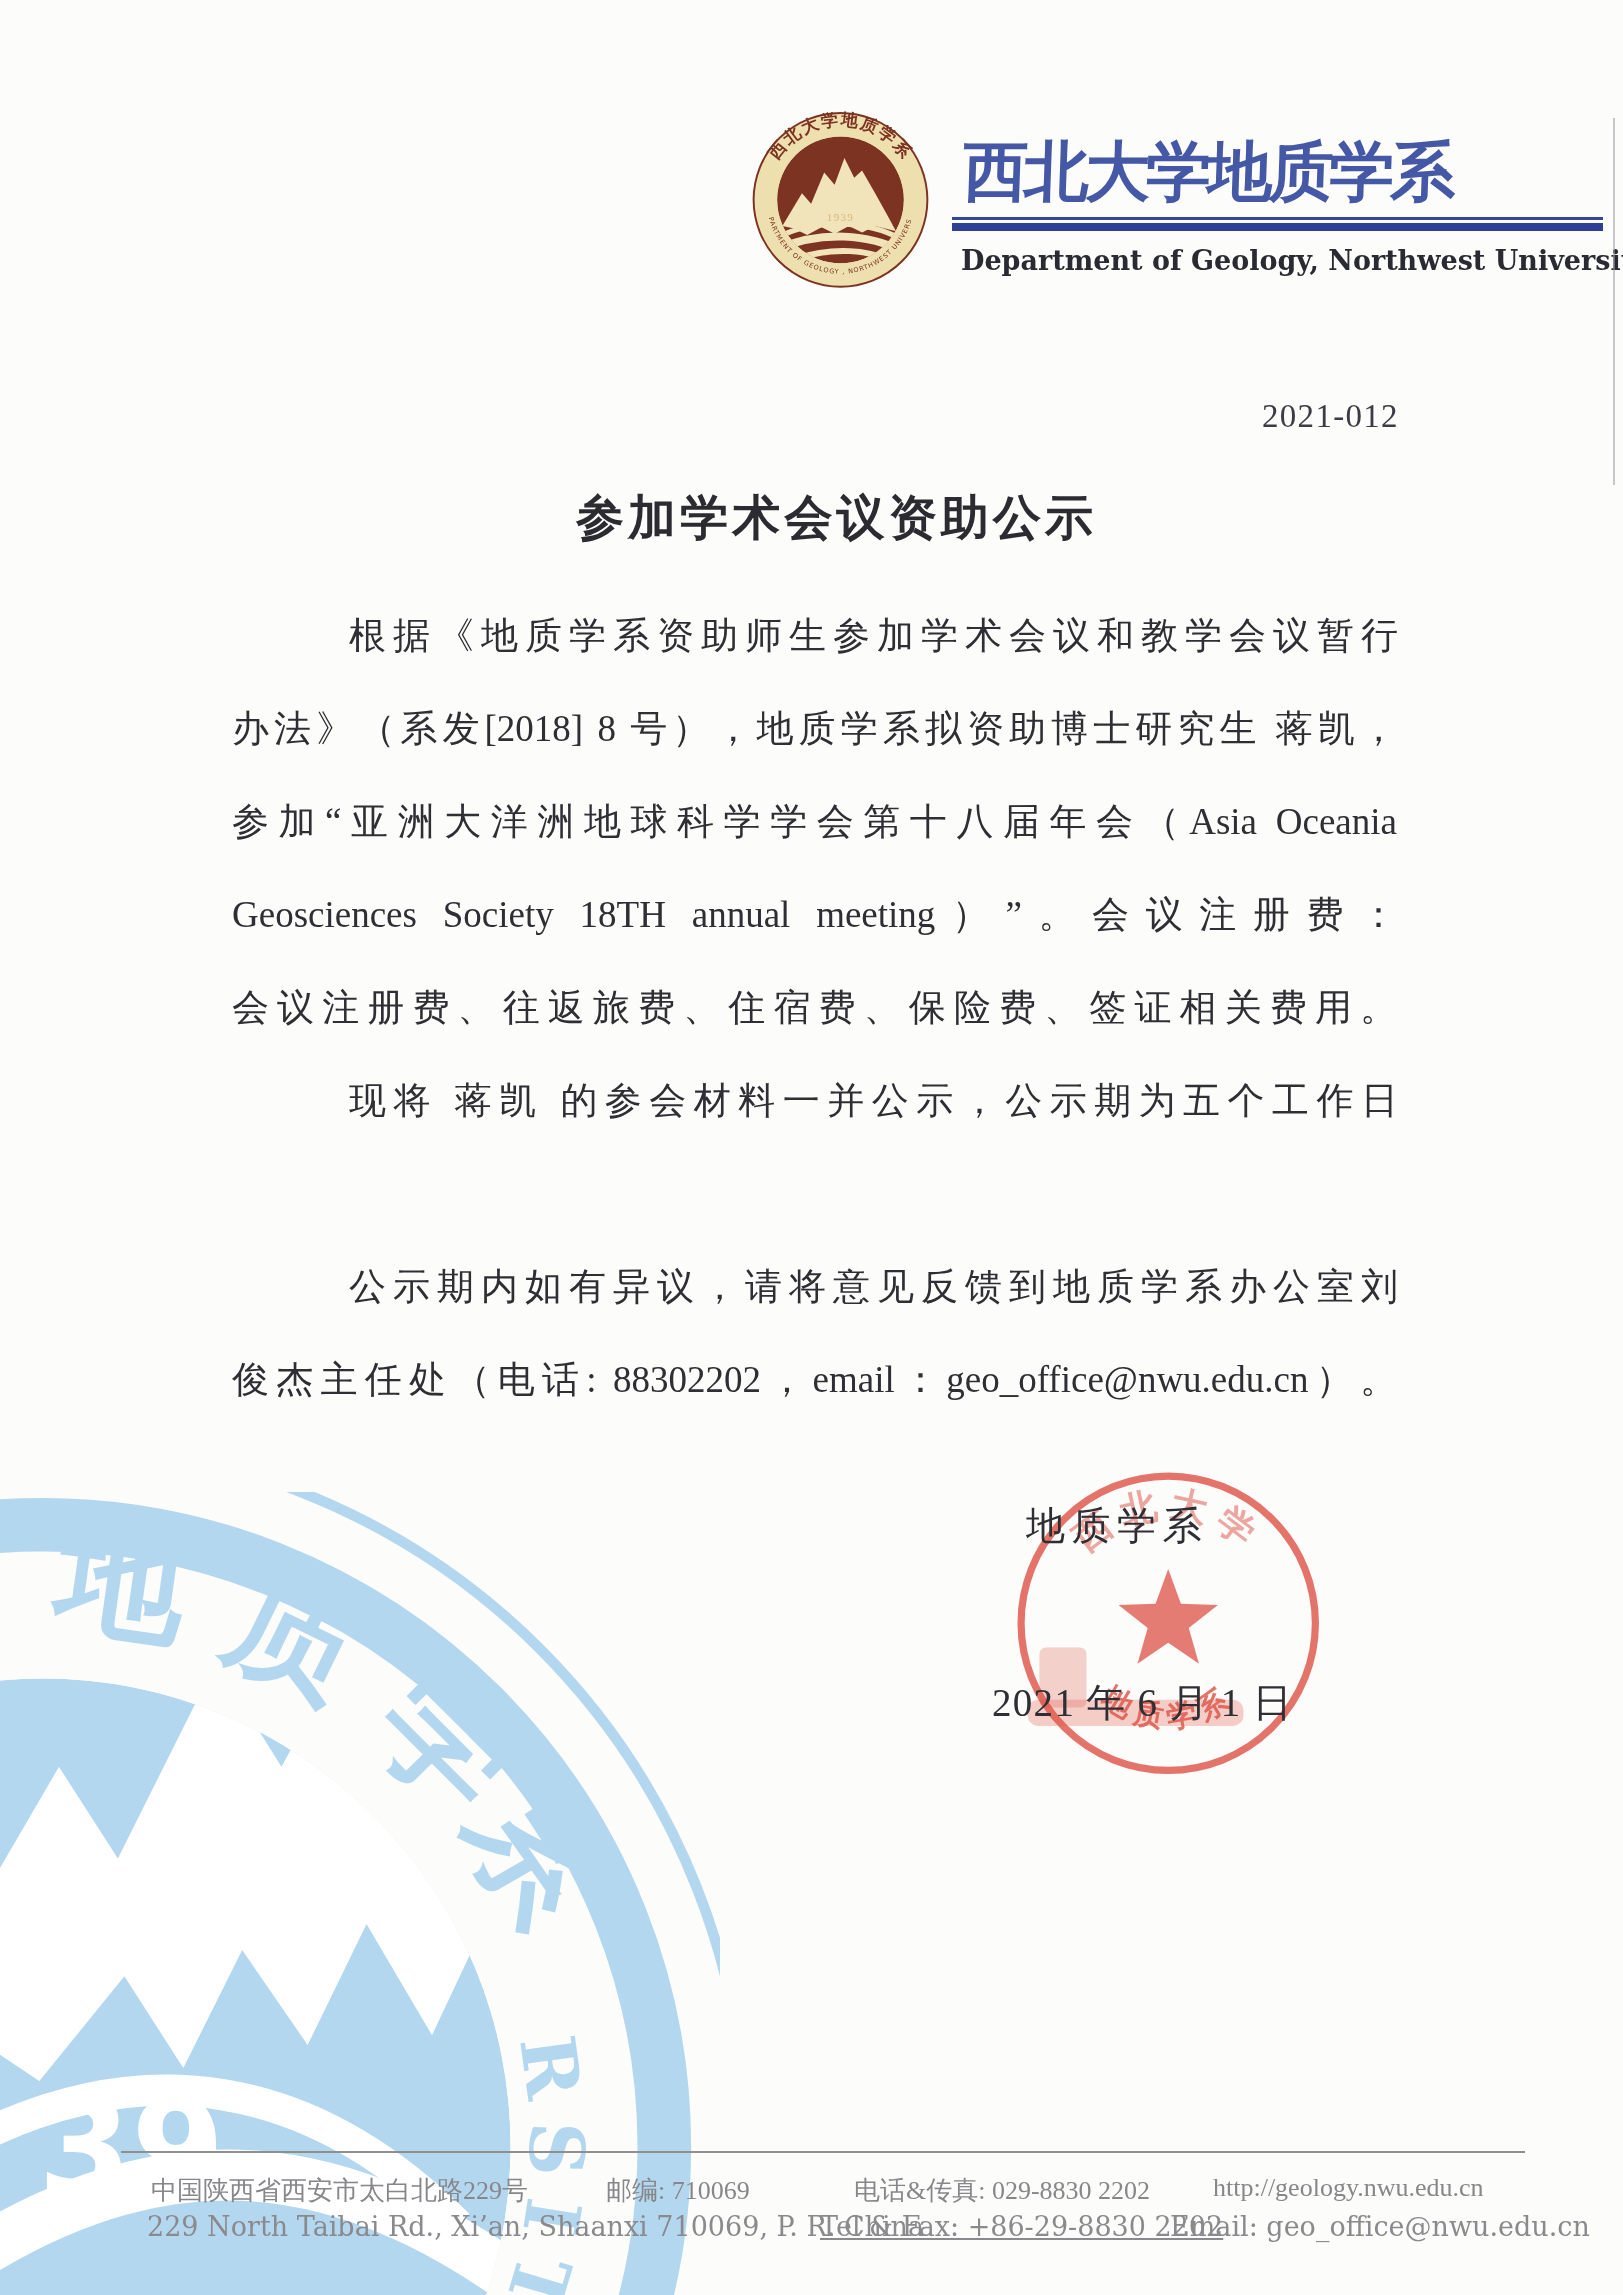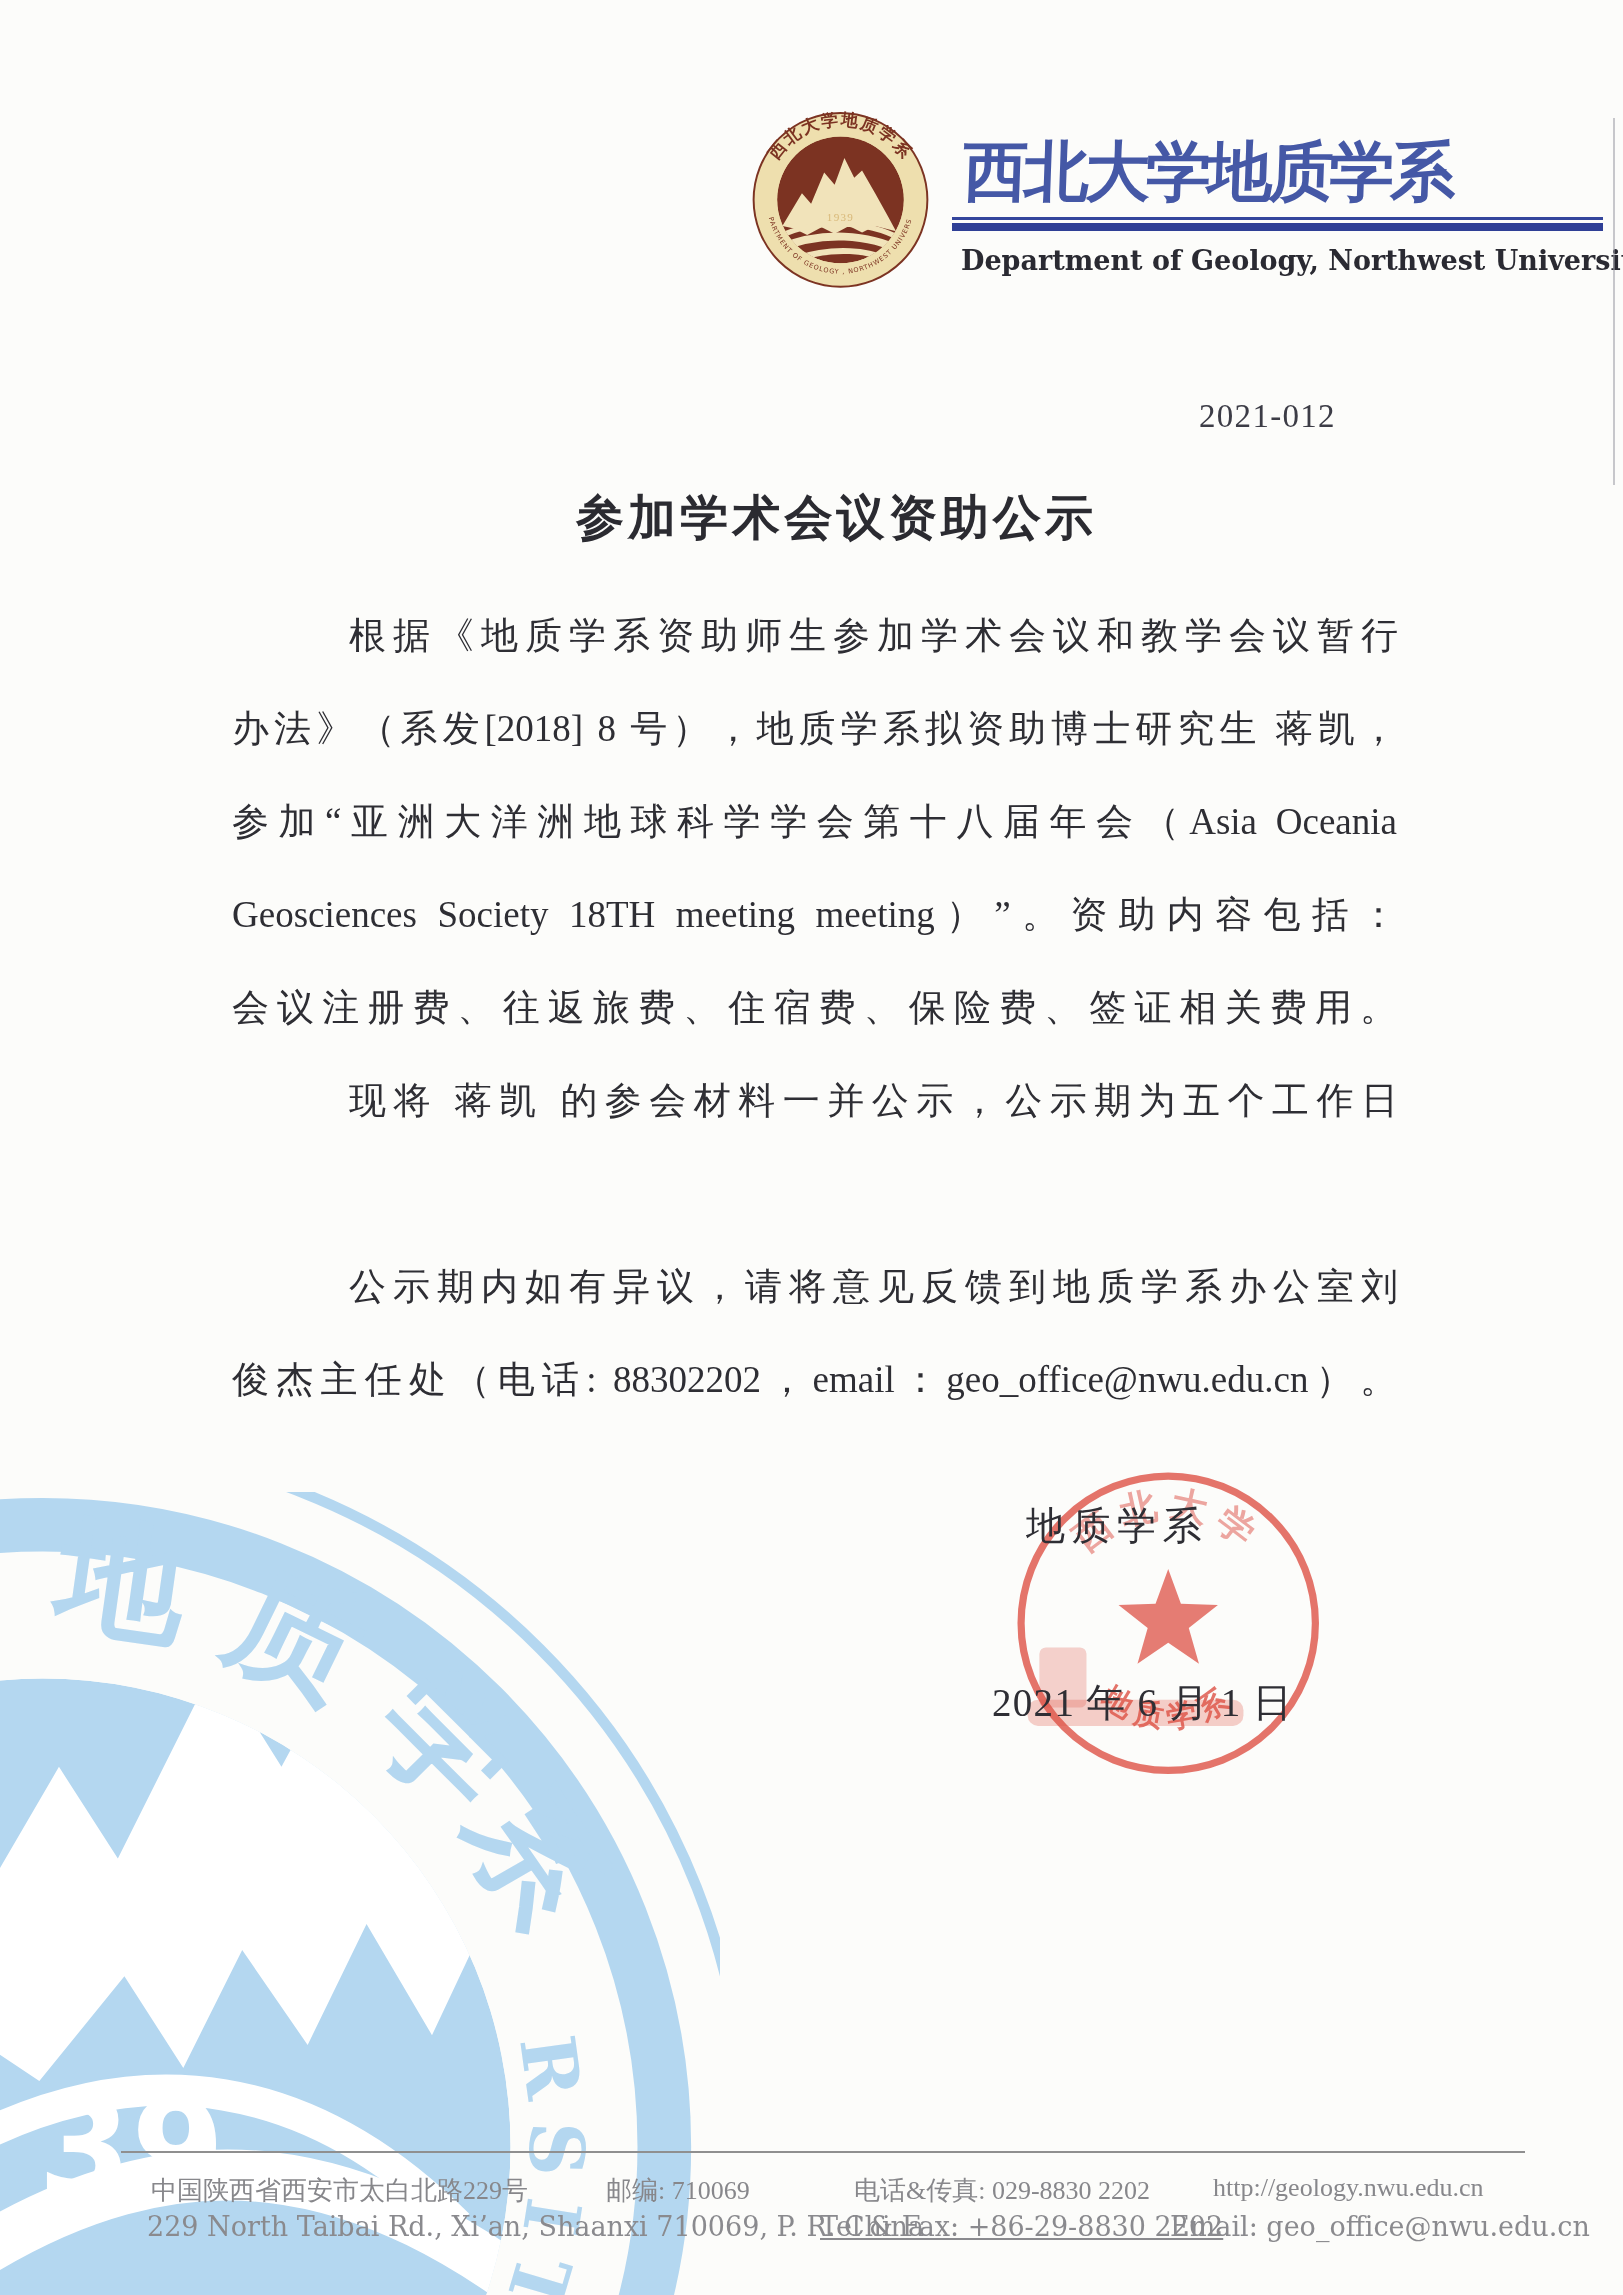--- a/index.html
+++ b/index.html
@@ -18,21 +18,21 @@
   }
   .rule-wrap{position:absolute; left:952px; top:217px; width:651px;}
   .rule-thin{height:2.6px; background:#34459c;}
   .rule-thick{height:7.9px; background:#2f3f96; margin-top:3.3px;}
   .brand-en{
     position:absolute; left:961px; top:245px;
     font-family:"DejaVu Serif",serif; font-weight:bold;
     font-size:27px; color:#2a2a32; white-space:nowrap;
   }
   .doc-number{
-    position:absolute; left:1199px; top:398px;
+    position:absolute; left:1262px; top:398px;
     font-size:33px; color:#3c3c46; letter-spacing:1.3px;
   }
   
   .doc-title{
     position:absolute; left:576px; top:490px; width:517px;
     font-size:48px; font-weight:bold; color:#2b2b31;
     text-align:justify; text-align-last:justify; line-height:1.15;
   }
   
   .bline{
@@ -133,21 +133,21 @@
 
   <div class="brand-en">Department of Geology, Northwest University</div>
 
   <div class="doc-number">2021-012</div>
 
   <div class="doc-title">参加学术会议资助公示</div>
 
   <div class="bline jline indent" style="top:612px">根据《地质学系资助师生参加学术会议和教学会议暂行</div>
   <div class="bline jline" style="top:705px"><span>办法》（系发[2018] 8 号），地质学系拟资助博士研究生 </span><span class="uname">蒋凯，</span></div>
   <div class="bline jline" style="top:798px">参加“亚洲大洋洲地球科学学会第十八届年会（Asia Oceania</div>
-  <div class="bline jline" style="top:891px">Geosciences Society 18TH meeting meeting）”。资助内容包括：</div>
+  <div class="bline jline" style="top:891px">Geosciences Society 18TH annual meeting）”。会议注册费：</div>
   <div class="bline jline" style="top:984px">会议注册费、往返旅费、住宿费、保险费、签证相关费用。</div>
 
   <div class="bline jline indent" style="top:1077px"><span>现将 </span><span class="uname">蒋凯</span><span> 的参会材料一并公示，公示期为五个工作日</span></div>
 
   <div class="bline jline indent" style="top:1263px">公示期内如有异议，请将意见反馈到地质学系办公室刘</div>
   <div class="bline jline" style="top:1356px">俊杰主任处（电话: 88302202，email：geo_office@nwu.edu.cn）。</div>
 
   <svg class="stamp-svg" width="327" height="327" viewBox="0 0 500 500">
     <defs>
       <path id="stampTopArc" d="M104.7,164 A162,162 0 0 1 385.3,164" fill="none"></path>

